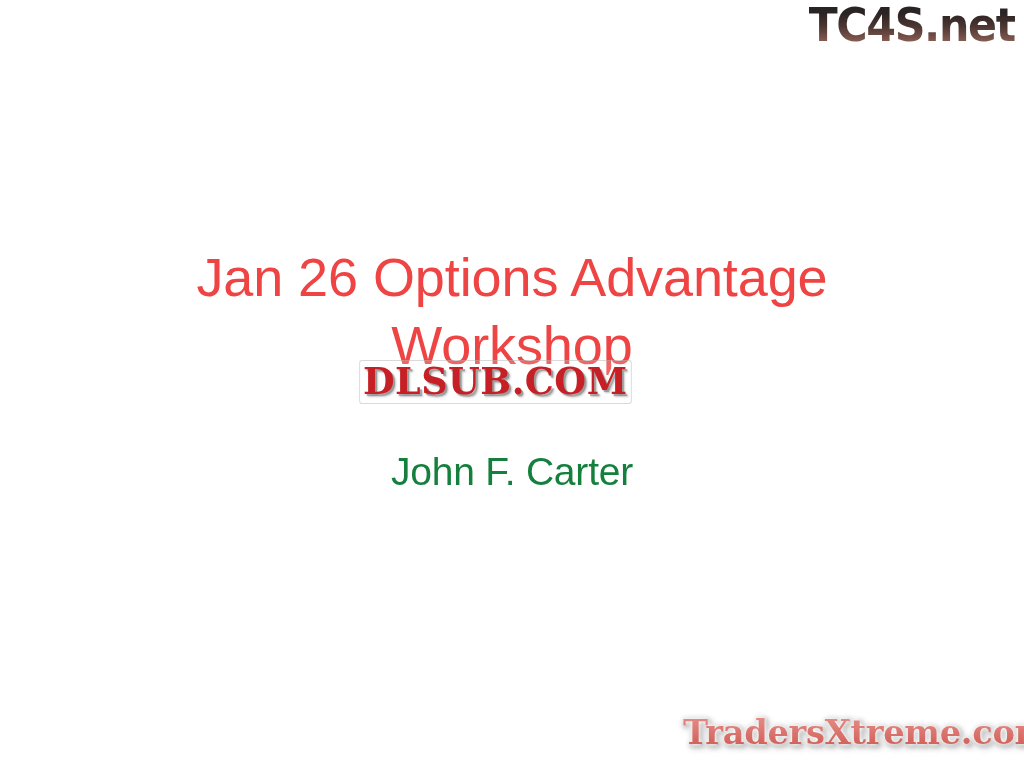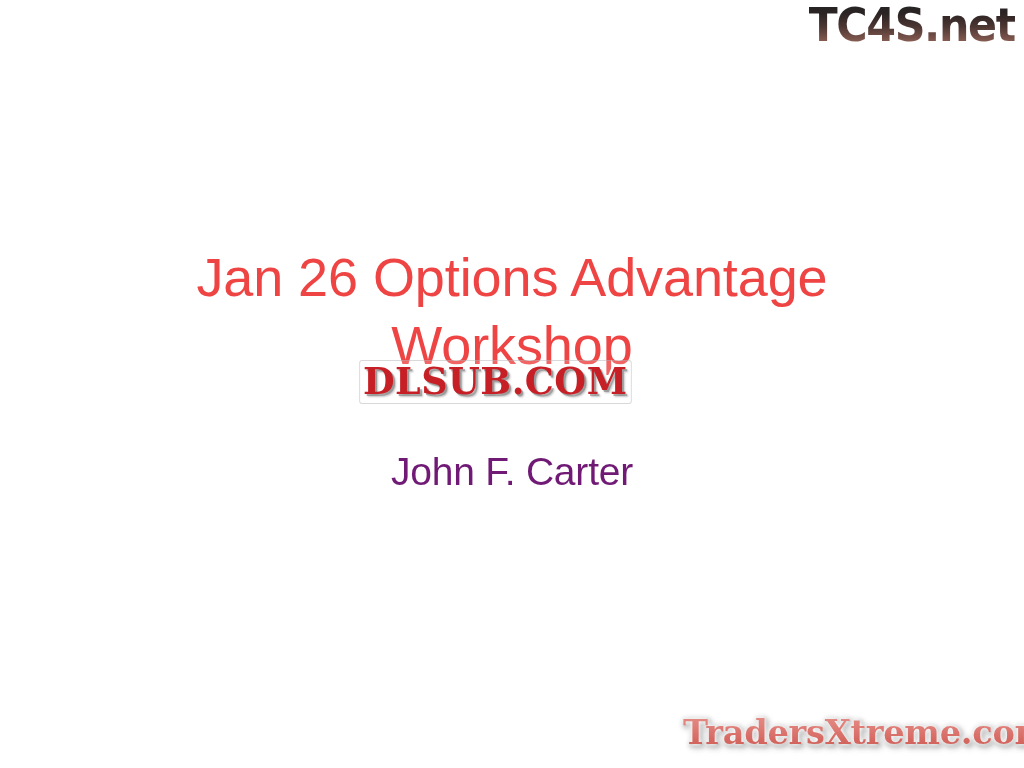--- a/index.html
+++ b/index.html
@@ -51,21 +51,21 @@
     width: 1024px;
     text-align: center;
     z-index: 2;
   }
   .subtitle-line {
     display: block;
     font-family: "Liberation Sans", sans-serif;
     font-weight: 400;
     font-size: 39px;
     line-height: 64px;
-    color: #701a75;
+    color: #15803d;
     letter-spacing: -0.2px;
   }
 
   
   #tc4s-logo {
     position: absolute;
     right: 9px;
     top: -1px;
     z-index: 5;
     font-family: "DejaVu Sans", sans-serif;

